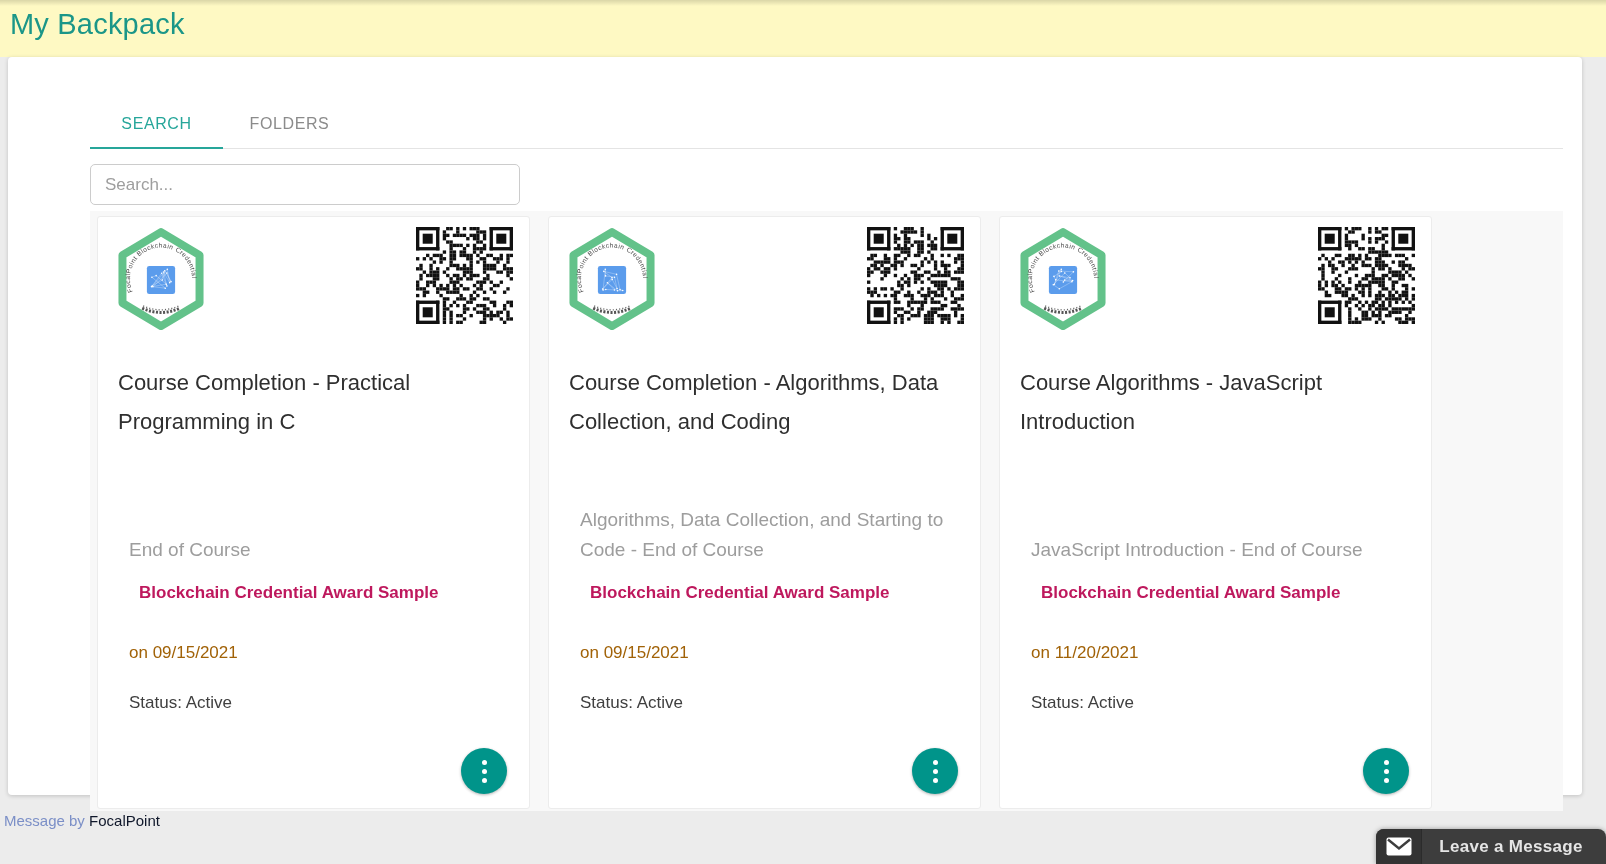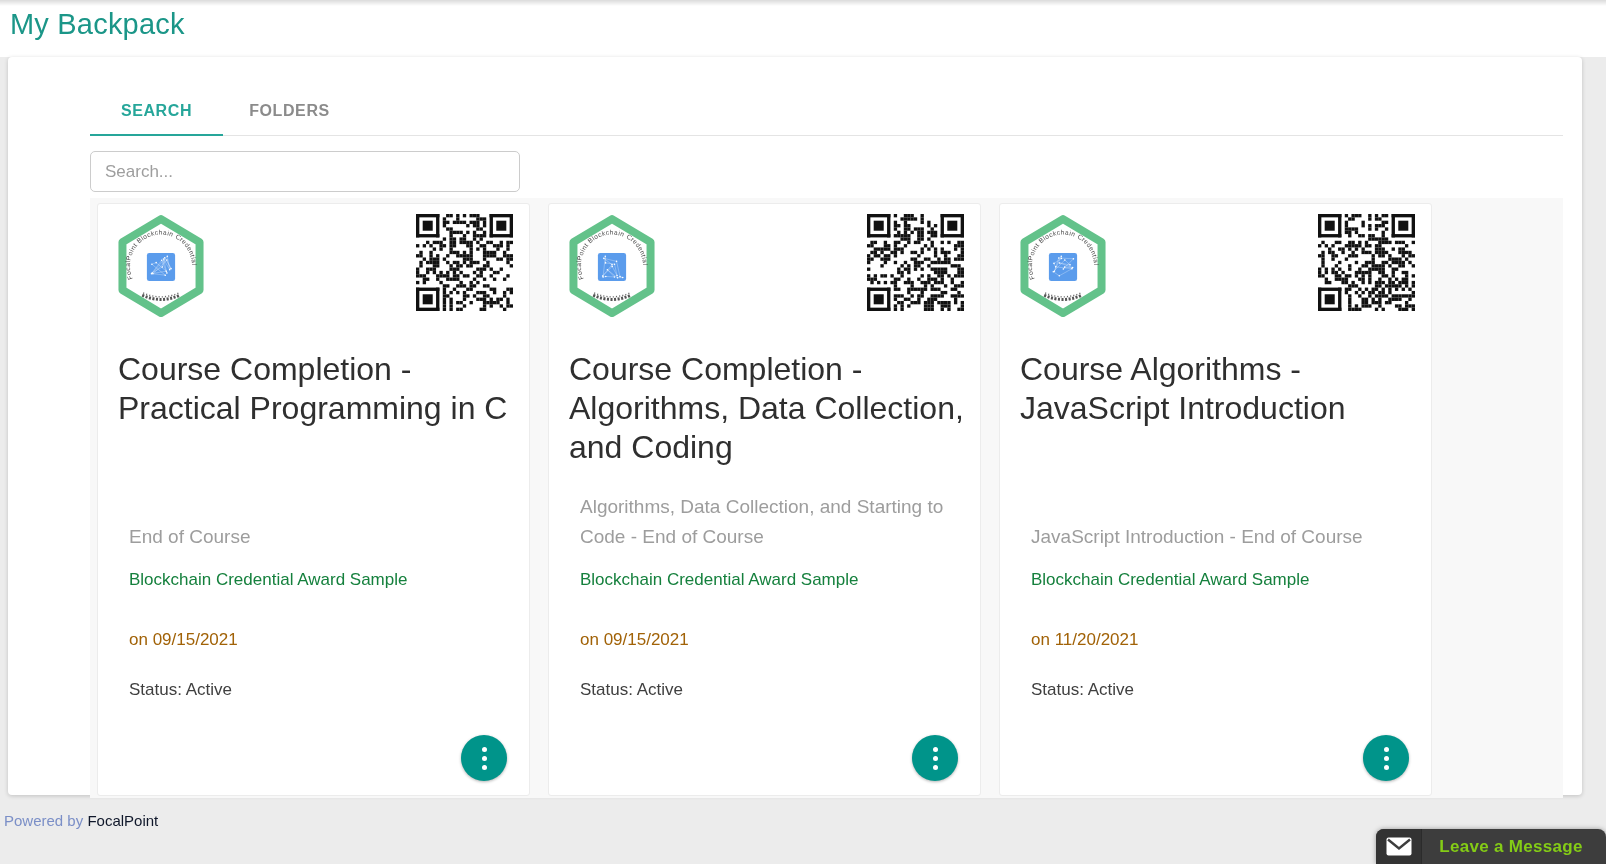--- a/index.html
+++ b/index.html
@@ -6,42 +6,41 @@
   html,body { margin:0; padding:0; }
   body {
     width:1606px; height:864px; position:relative; overflow:hidden;
     background:#ececec;
     font-family:"Liberation Sans", sans-serif;
     -webkit-font-smoothing:antialiased;
   }
   
   .page-header {
     position:absolute; top:0; left:0; width:1606px; height:57px;
-    background:#ffffff;
+    background:#fef9c3;
   }
   .page-header::before{
     content:""; position:absolute; top:0; left:0; right:0; height:6px;
     background:linear-gradient(to bottom, rgba(0,0,0,.14), rgba(0,0,0,0));
     pointer-events:none;
   }
   .page-title {
     margin:0; padding:8px 0 0 10px;
     font-size:29px; font-weight:400; color:#1b9688; letter-spacing:.2px;
   }
   
   .panel {
     position:absolute; left:8px; top:57px; width:1574px; height:738px;
     background:#ffffff; border-radius:4px;
     box-shadow:0 1px 4px rgba(0,0,0,.18);
   }
   .tabs-row {
-    margin:3px 19px 0 82px; height:76px;
+    margin:16px 19px 0 82px; height:76px;
     display:flex; align-items:flex-end;
     border-bottom:1px solid #e4e4e4;
-    font-weight:bold;
   }
   .tab {
     width:133px; height:48px; position:relative;
     display:flex; align-items:center; justify-content:center;
     font-size:16px; letter-spacing:.6px; color:#8b8b8b; cursor:pointer;
     text-transform:uppercase;
   }
   .tab.active { color:#26a69a; }
   .tab.active::after {
     content:""; position:absolute; left:0; right:0; bottom:-1px; height:2px;
@@ -63,28 +62,28 @@
     border:1px solid #ececec; border-radius:3px;
     display:flex; flex-direction:column;
     padding:10px 16px 14px 16px;
   }
   .card-top { display:flex; justify-content:space-between; align-items:flex-start; }
   .badge-svg { width:94px; height:106px; flex:0 0 auto; }
   .ring-text { font-size:7px; fill:#4a4a4a; letter-spacing:.45px; font-family:"Liberation Sans",sans-serif; }
   .qr-svg { width:97px; height:97px; background:#fff; flex:0 0 auto; }
   .card-title {
     margin:30px 0 0 4px; height:120px;
-    font-size:32px; line-height:39px; color:#2f2f2f; font-weight:400;
+    font-size:22px; line-height:39px; color:#2f2f2f; font-weight:400;
   }
   .card-sub {
     margin-left:15px; height:82px;
     display:flex; align-items:flex-end;
     font-size:19px; line-height:30px; color:#9d9d9d;
   }
-  .card-issuer { margin:18px 0 0 15px; font-size:17px; color:#15803d; }
+  .card-issuer { margin:18px 0 0 25px; font-size:17px; color:#be185d;font-weight:bold; }
   .card-date   { margin:40px 0 0 15px; font-size:17px; color:#a16207; }
   .card-status { margin:30px 0 0 15px; font-size:17px; color:#3f3f3f; }
   .card-footer { margin-top:auto; display:flex; justify-content:flex-end; padding-right:6px; }
   .kebab-btn {
     width:46px; height:46px; border-radius:50%; background:#00948a;
     display:flex; flex-direction:column; align-items:center; justify-content:center;
     gap:4px; cursor:pointer; box-shadow:0 1px 3px rgba(0,0,0,.3); border:none;
   }
   .kebab-btn .dot { width:5px; height:5px; border-radius:50%; background:#fff; }
   
@@ -97,21 +96,21 @@
     background:#3d3d3d; border-radius:8px 8px 0 0;
     display:flex; align-items:center; cursor:pointer;
     box-shadow:0 0 5px rgba(0,0,0,.35);
   }
   .chat-icon-cell {
     width:46px; height:35px; background:#333333; border-radius:8px 0 0 0;
     display:flex; align-items:center; justify-content:center;
     border-right:1px solid #2b2b2b;
   }
   .chat-label {
-    flex:1; text-align:center; color:#84cc16; font-weight:bold; font-size:17px;
+    flex:1; text-align:center; color:#e5e5e5; font-weight:bold; font-size:17px;
     padding-right:6px; letter-spacing:.3px;
   }
 </style>
 </head>
 <body>
 
 <div class="page-header">
   <h1 class="page-title">My Backpack</h1>
 </div>
 
@@ -1242,21 +1241,21 @@
           <span class="dot"></span>
           <span class="dot"></span>
         </button>
       </div>
     </div>
 
   </div>
 </div>
 
 <div class="powered-by">
-  <span>Powered by</span>
+  <span>Message by</span>
   <a href="#">FocalPoint</a>
 </div>
 
 <div class="chat-widget">
   <div class="chat-icon-cell">
     <svg width="26" height="19" viewBox="0 0 26 19">
       <rect x="0.5" y="0.5" width="25" height="18" rx="2" fill="#ffffff"></rect>
       <path d="M2,2.5 L13,11.5 L24,2.5" fill="none" stroke="#3d3d3d" stroke-width="2.4"></path>
     </svg>
   </div>

